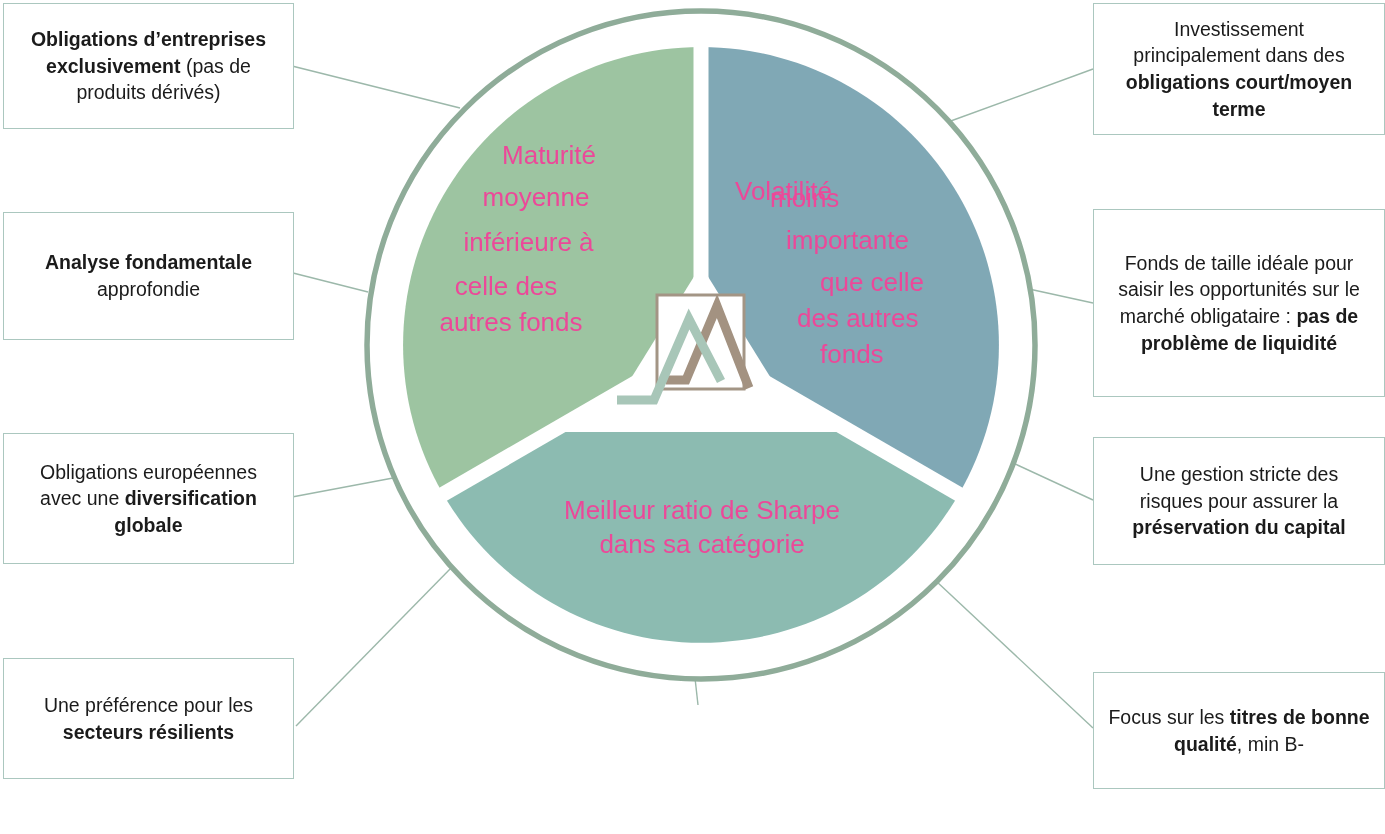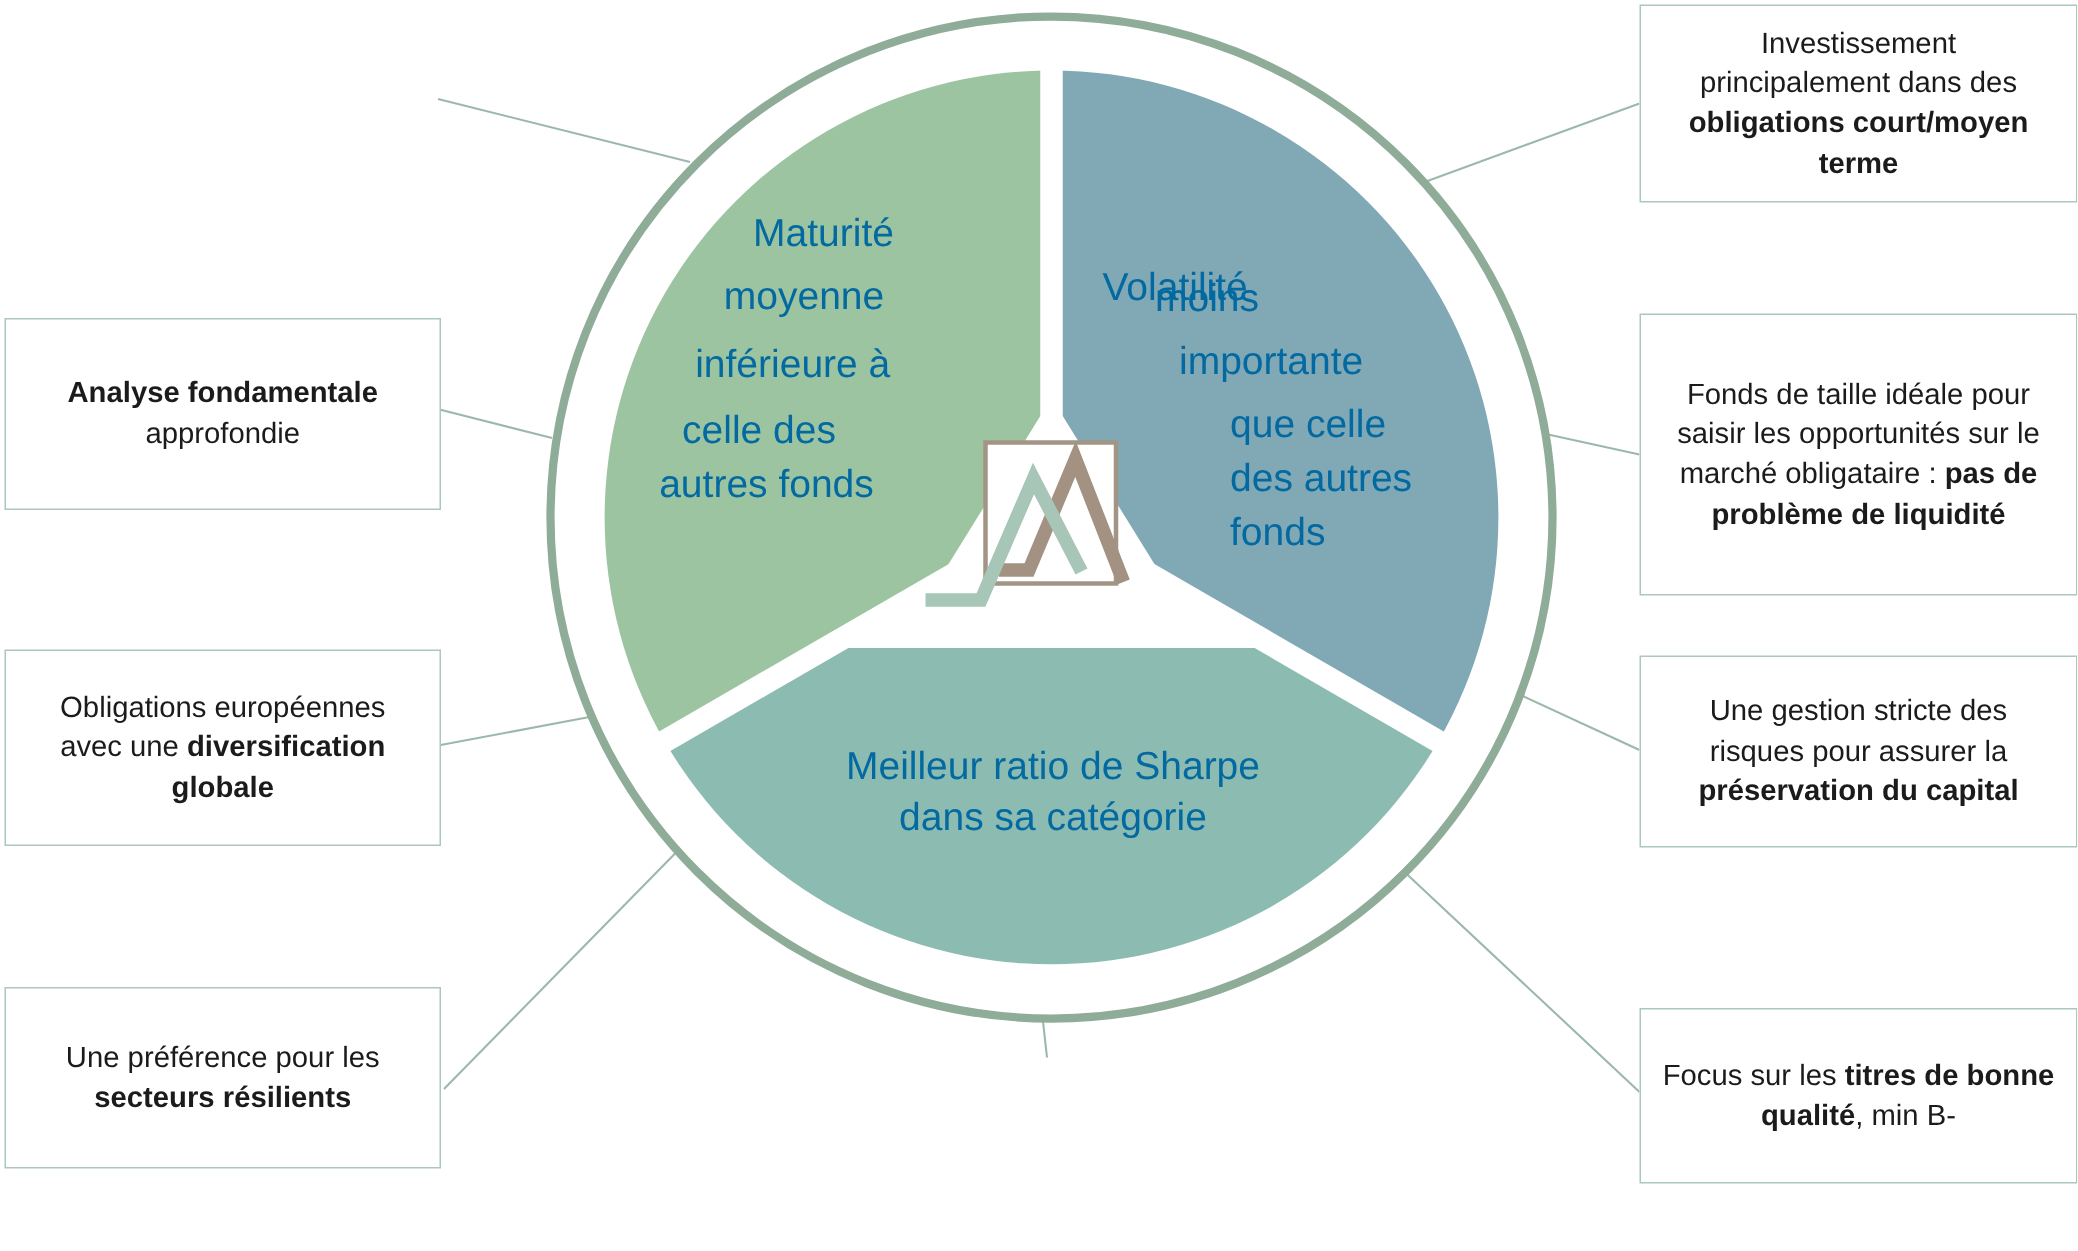--- a/index.html
+++ b/index.html
@@ -9,36 +9,36 @@
   }
   .stage svg{position:absolute;left:0;top:0;}
   .tbox{
     position:absolute;border:1px solid #abc7bf;background:#ffffff;
     display:flex;align-items:center;justify-content:center;text-align:center;
     font-size:19.5px;line-height:1.36;color:#1b1b1b;
   }
   .tbox .inner{padding:2px 14px;}
   .b{font-weight:700;}
   .seg-line{
-    position:absolute;color:#0369a1;font-size:26px;line-height:1.1;
+    position:absolute;color:#ec4899;font-size:26px;line-height:1.1;
     white-space:nowrap;
   }
   .ctr{text-align:center;}
   
   .g1{left:479px;top:141px;width:140px;}
   .g2{left:466px;top:183px;width:140px;}
   .g3{left:446px;top:228px;width:165px;}
   .g4{left:431px;top:272px;width:150px;}
   .g5{left:421px;top:308px;width:180px;}
   
   .v1{left:735px;top:142px;margin-top:35px;}
   .v2{left:770px;top:184px;}
   .v3{left:786px;top:226px;}
   .v4{left:820px;top:268px;}
-  .v5{left:820px;top:304px;}
+  .v5{left:797px;top:304px;}
   .v6{left:820px;top:340px;}
   
   .t1{left:502px;top:496px;width:400px;}
   .t2{left:502px;top:530px;width:400px;}
   
   .box-l1{left:3px;top:3px;width:289px;height:124px;}
   .box-l2{left:3px;top:212px;width:289px;height:126px;}
   .box-l3{left:3px;top:433px;width:289px;height:129px;}
   .box-l4{left:3px;top:658px;width:289px;height:119px;}
   .box-r1{left:1093px;top:3px;width:290px;height:130px;}
@@ -96,20 +96,23 @@
   <span class="seg-line v1">Volatilité</span>
   <span class="seg-line v2">moins</span>
   <span class="seg-line v3">importante</span>
   <span class="seg-line v4">que celle</span>
   <span class="seg-line v5">des autres</span>
   <span class="seg-line v6">fonds</span>
 
   <span class="seg-line ctr t2">dans sa catégorie</span>
   <span class="seg-line ctr t1">Meilleur ratio de Sharpe</span>
 
+  <div class="tbox box-l1">
+    <div class="inner"><span class="b">Obligations d’entreprises exclusivement</span><span> (pas de produits dérivés)</span></div>
+  </div>
 
   <div class="tbox box-l2">
     <div class="inner"><span class="b">Analyse fondamentale</span><span> approfondie</span></div>
   </div>
 
   <div class="tbox box-l3">
     <div class="inner"><span>Obligations européennes avec une </span><span class="b">diversification globale</span></div>
   </div>
 
   <div class="tbox box-l4">

